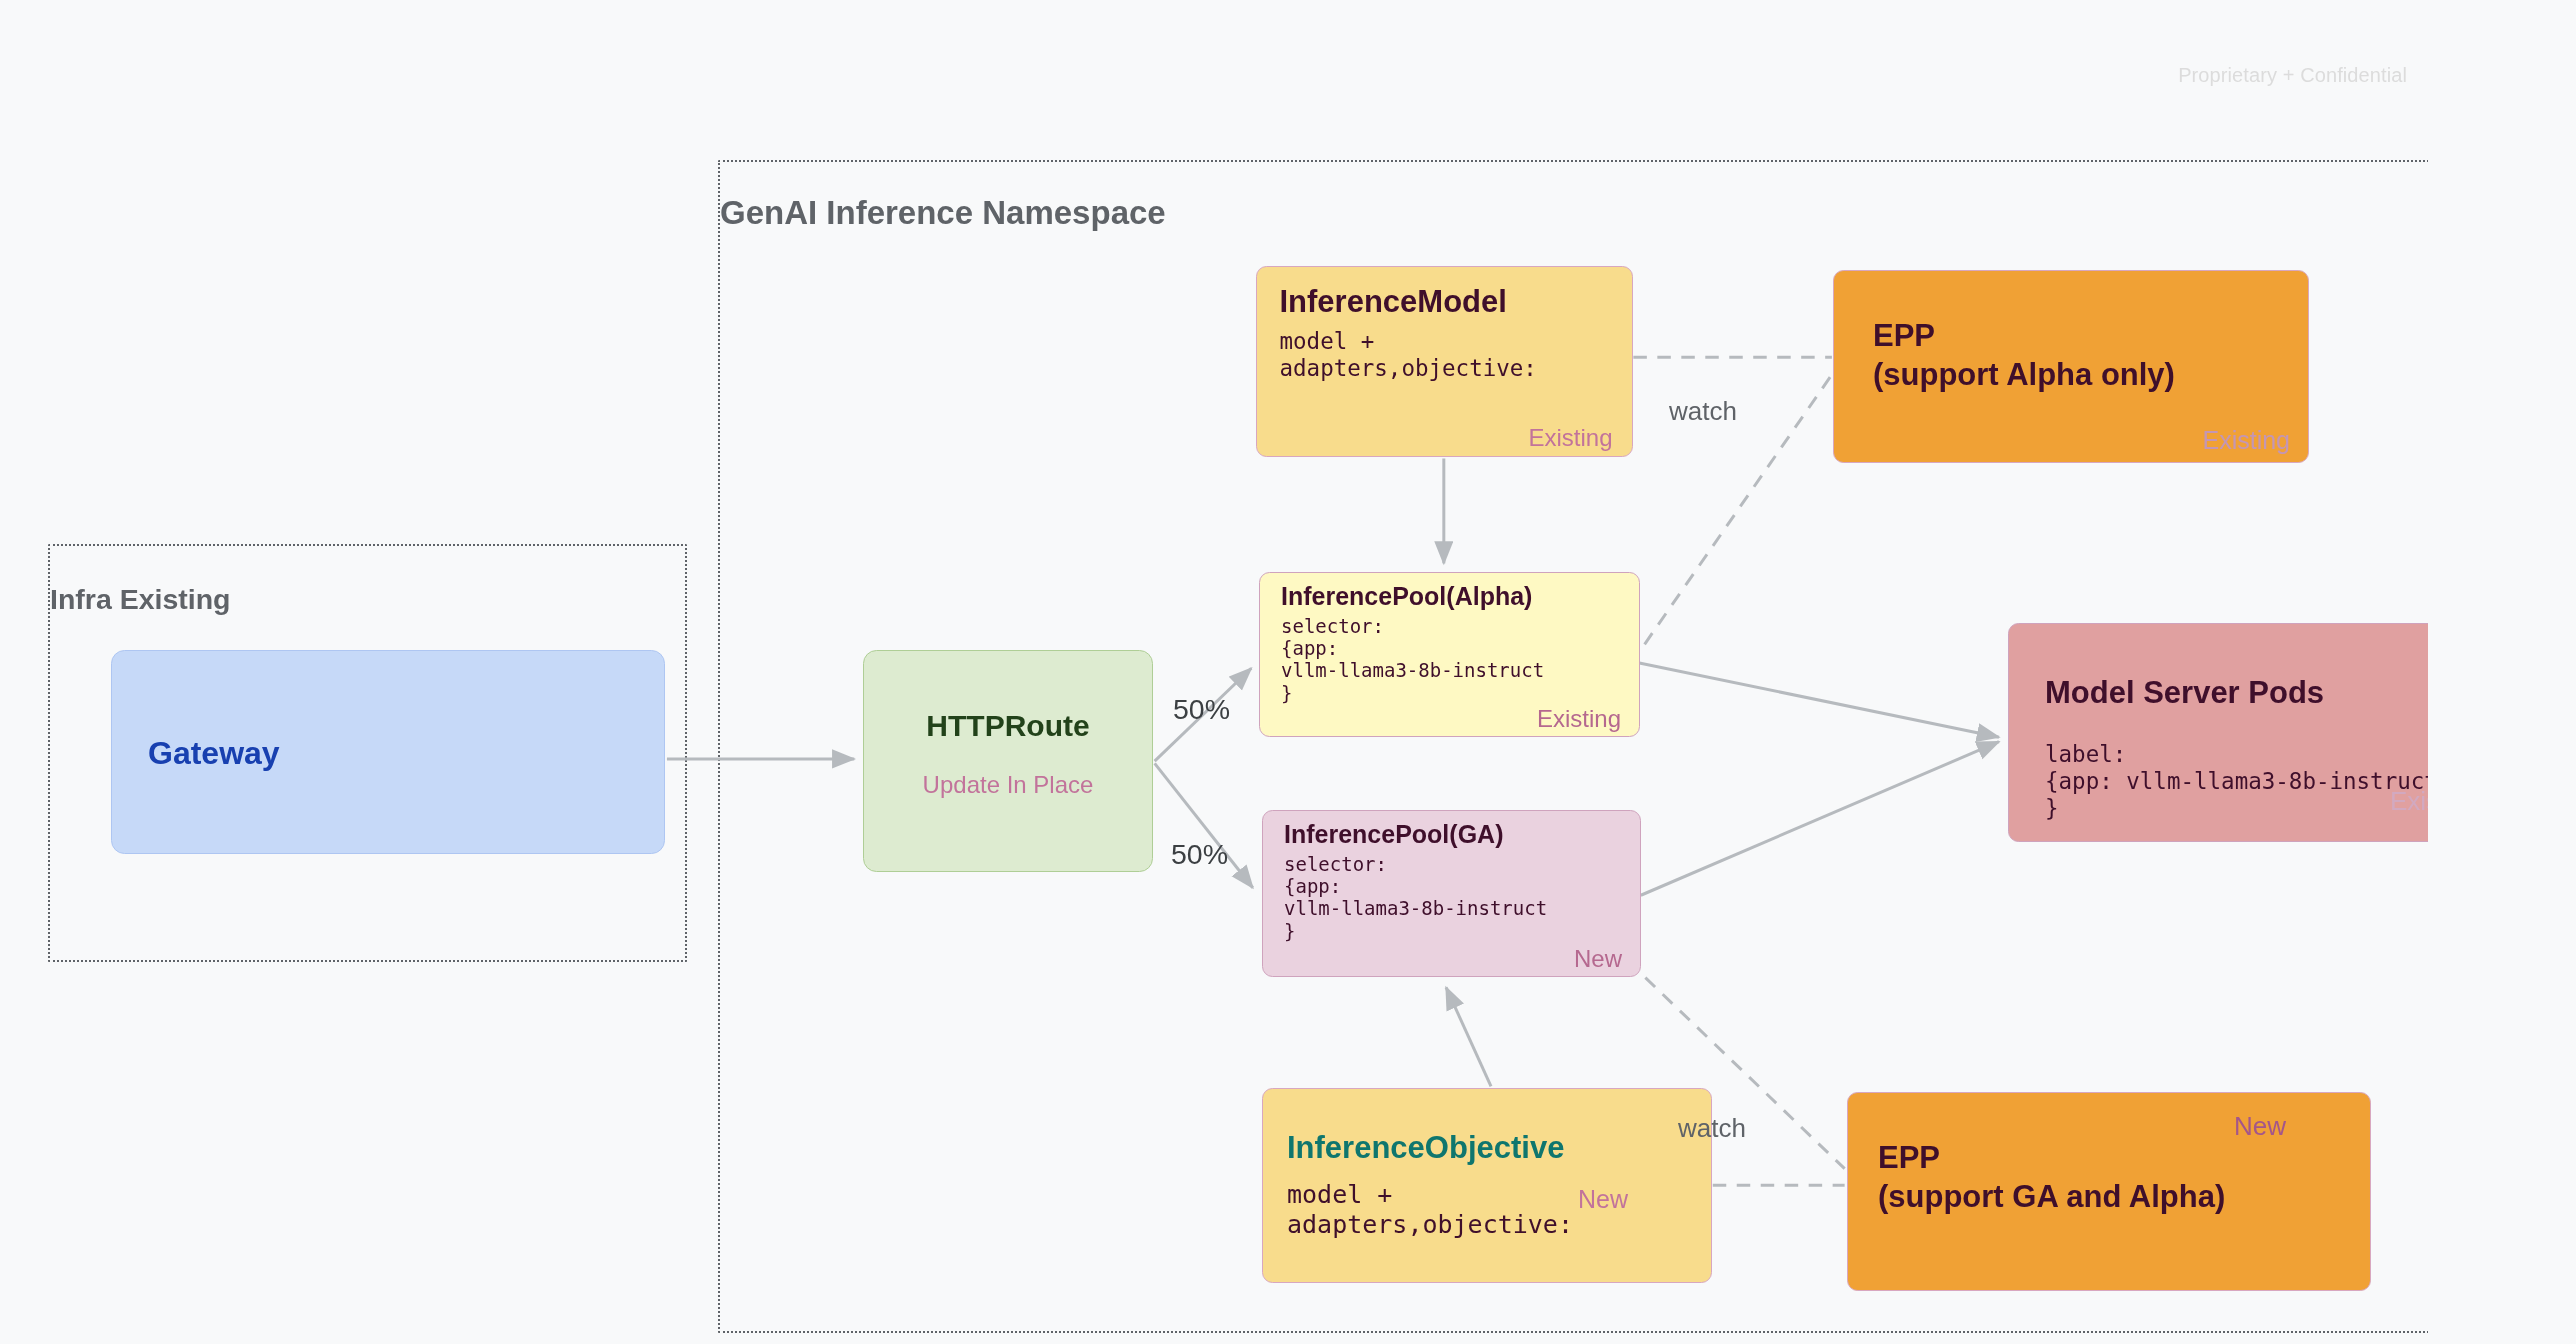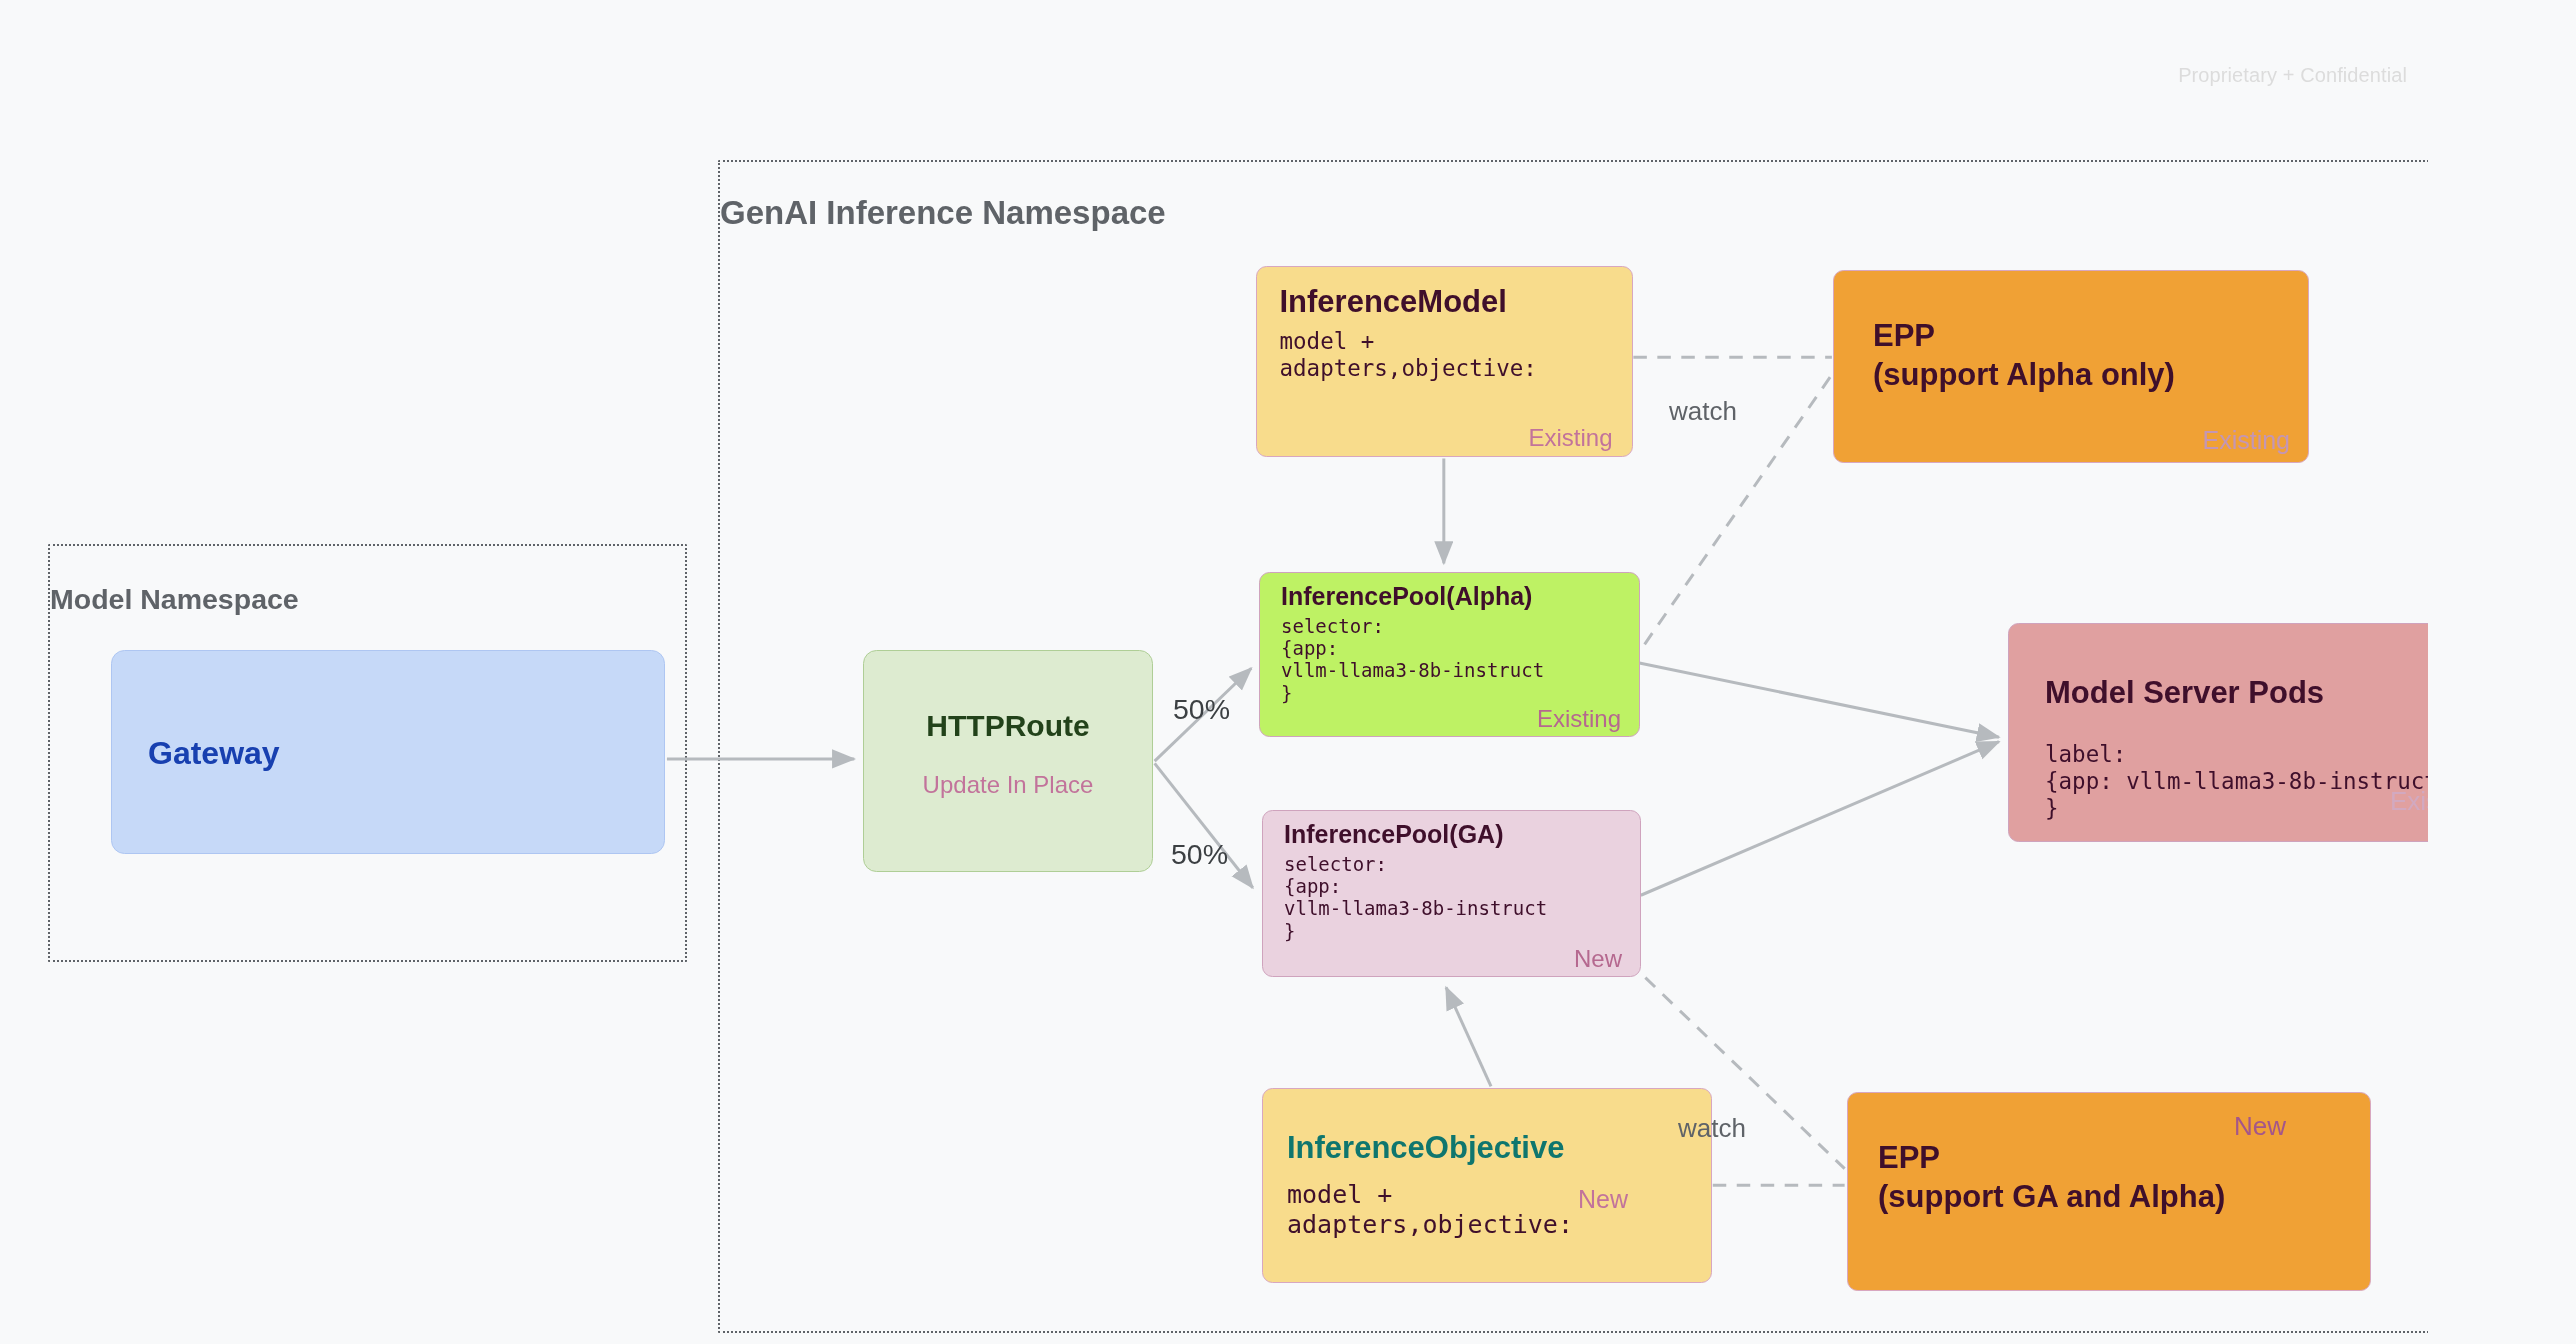--- a/index.html
+++ b/index.html
@@ -115,21 +115,21 @@
     background: #F8DC8C;
     border: 1.5px solid #D8A7C0;
   }
   #inference-model .title { position: absolute; left: 22.5px; top: 16.5px; font-size: 31px; color: #3F0F2B; }
   #inference-model .mono { position: absolute; left: 22.5px; top: 61px; width: 341px; font-size: 22.5px; line-height: 1.18; color: #3F0F2B; }
   #inference-model .badge { right: 19.5px; bottom: 4.5px; font-size: 24px; color: #C2739B; }
 
   
   #pool-alpha {
     left: 1259px; top: 572px; width: 381px; height: 165px;
-    background: #bef264;
+    background: #fef9c3;
     border: 1.5px solid #CFA3BD;
   }
   #pool-alpha .title { position: absolute; left: 21px; top: 9px; font-size: 25px; color: #3F0F2B; }
   #pool-alpha .mono { position: absolute; left: 21px; top: 42px; width: 341px; font-size: 19px; line-height: 1.17; color: #3F0F2B; }
   #pool-alpha .badge { right: 18px; bottom: 3px; font-size: 24px; color: #B5688F; }
 
   
   #pool-ga {
     left: 1262px; top: 810px; width: 379px; height: 167px;
     background: #EAD2DF;
@@ -201,21 +201,21 @@
 
 <div id="canvas">
 
   <div class="abs" id="confidential">Proprietary + Confidential</div>
 
   <div class="abs namespace" id="genai-ns">
     <div class="ns-title" id="genai-ns-title">GenAI Inference Namespace</div>
   </div>
 
   <div class="abs namespace" id="infra-ns">
-    <div class="ns-title" id="infra-ns-title">Model Namespace</div>
+    <div class="ns-title" id="infra-ns-title">Infra Existing</div>
   </div>
 
   <svg id="edges" viewBox="0 0 3438 1794" xmlns="http://www.w3.org/2000/svg">
     <defs>
       <marker id="arrow" markerWidth="9" markerHeight="9" refX="7.4" refY="3.2" orient="auto" markerUnits="strokeWidth">
         <path d="M0,0 L8,3.2 L0,6.4 z" fill="#B6BABE"></path>
       </marker>
     </defs>
 
     <g>

